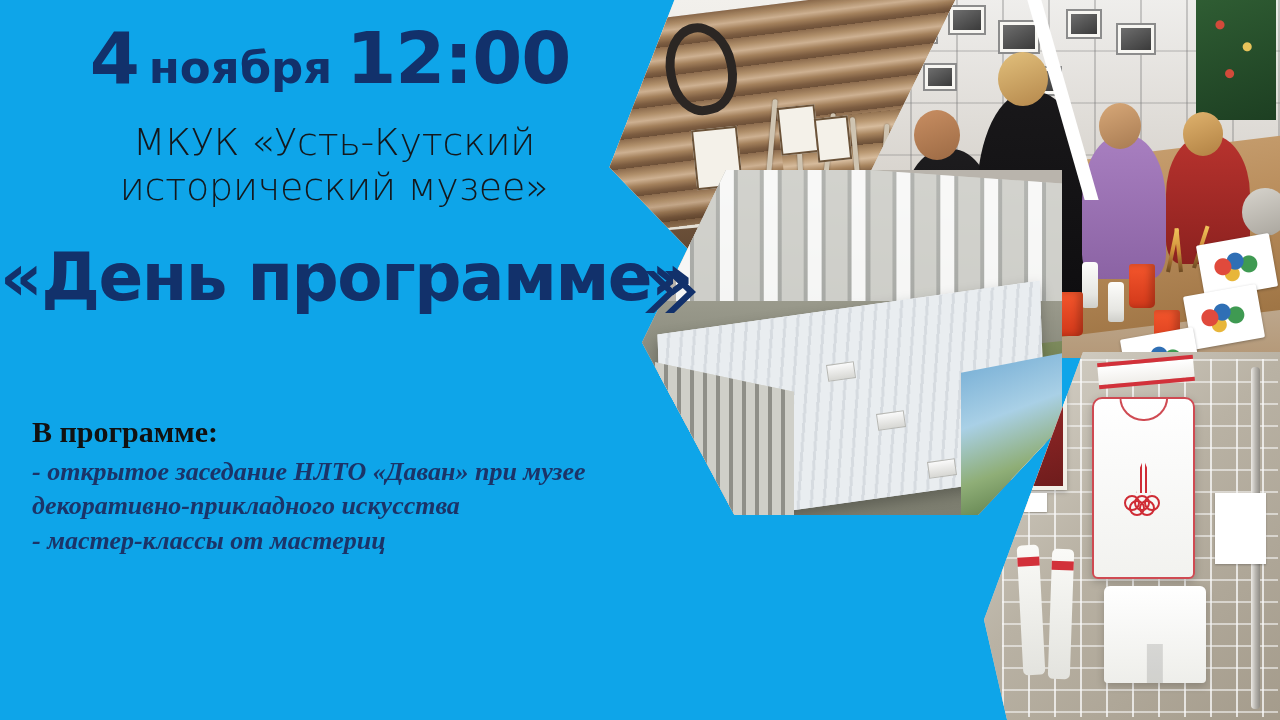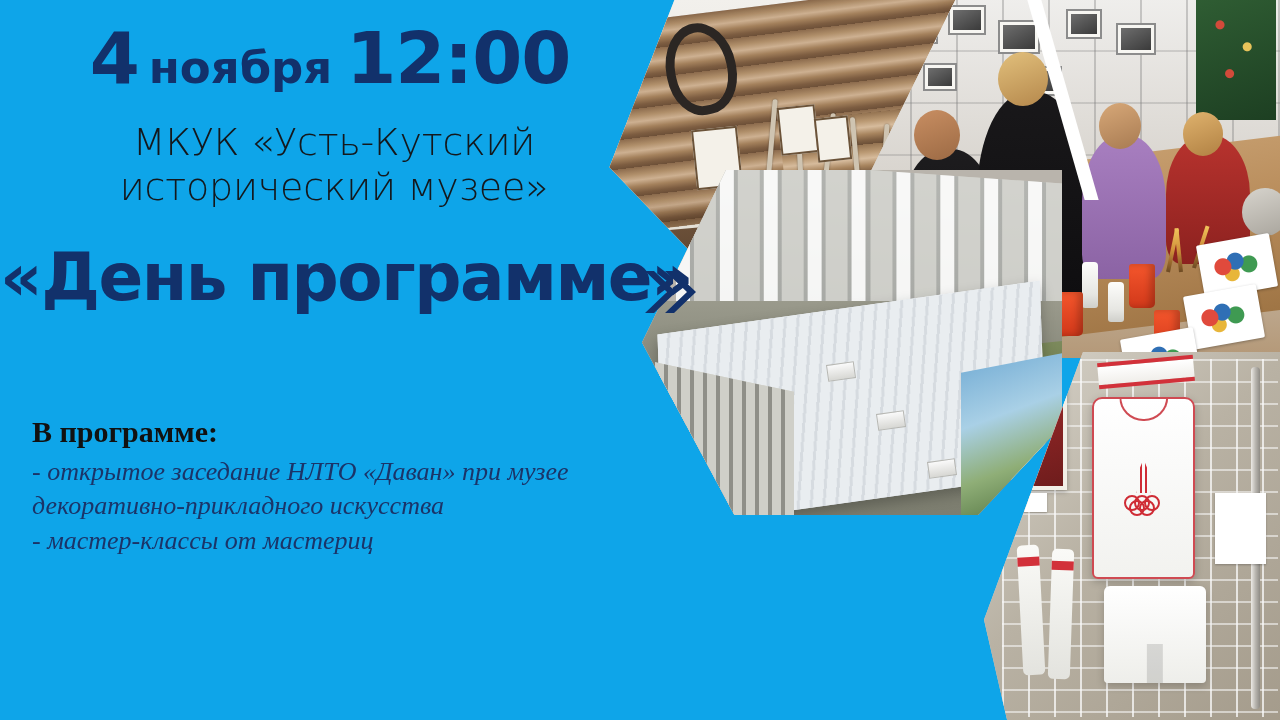--- a/index.html
+++ b/index.html
@@ -109,21 +109,21 @@
     margin-bottom: 5px;
   }
   .program-list {
     margin: 0;
     padding: 0;
     list-style: none;
   }
   .program-list li {
     font-family: "Liberation Serif", "DejaVu Serif", serif;
     font-style: italic;
-    font-weight: normal;
+    font-weight: bold;
     font-size: 26px;
     color: #1b3468;
     line-height: 1.34;
     white-space: nowrap;
   }
 
   
   .footer {
     position: absolute;
     left: 32px;

